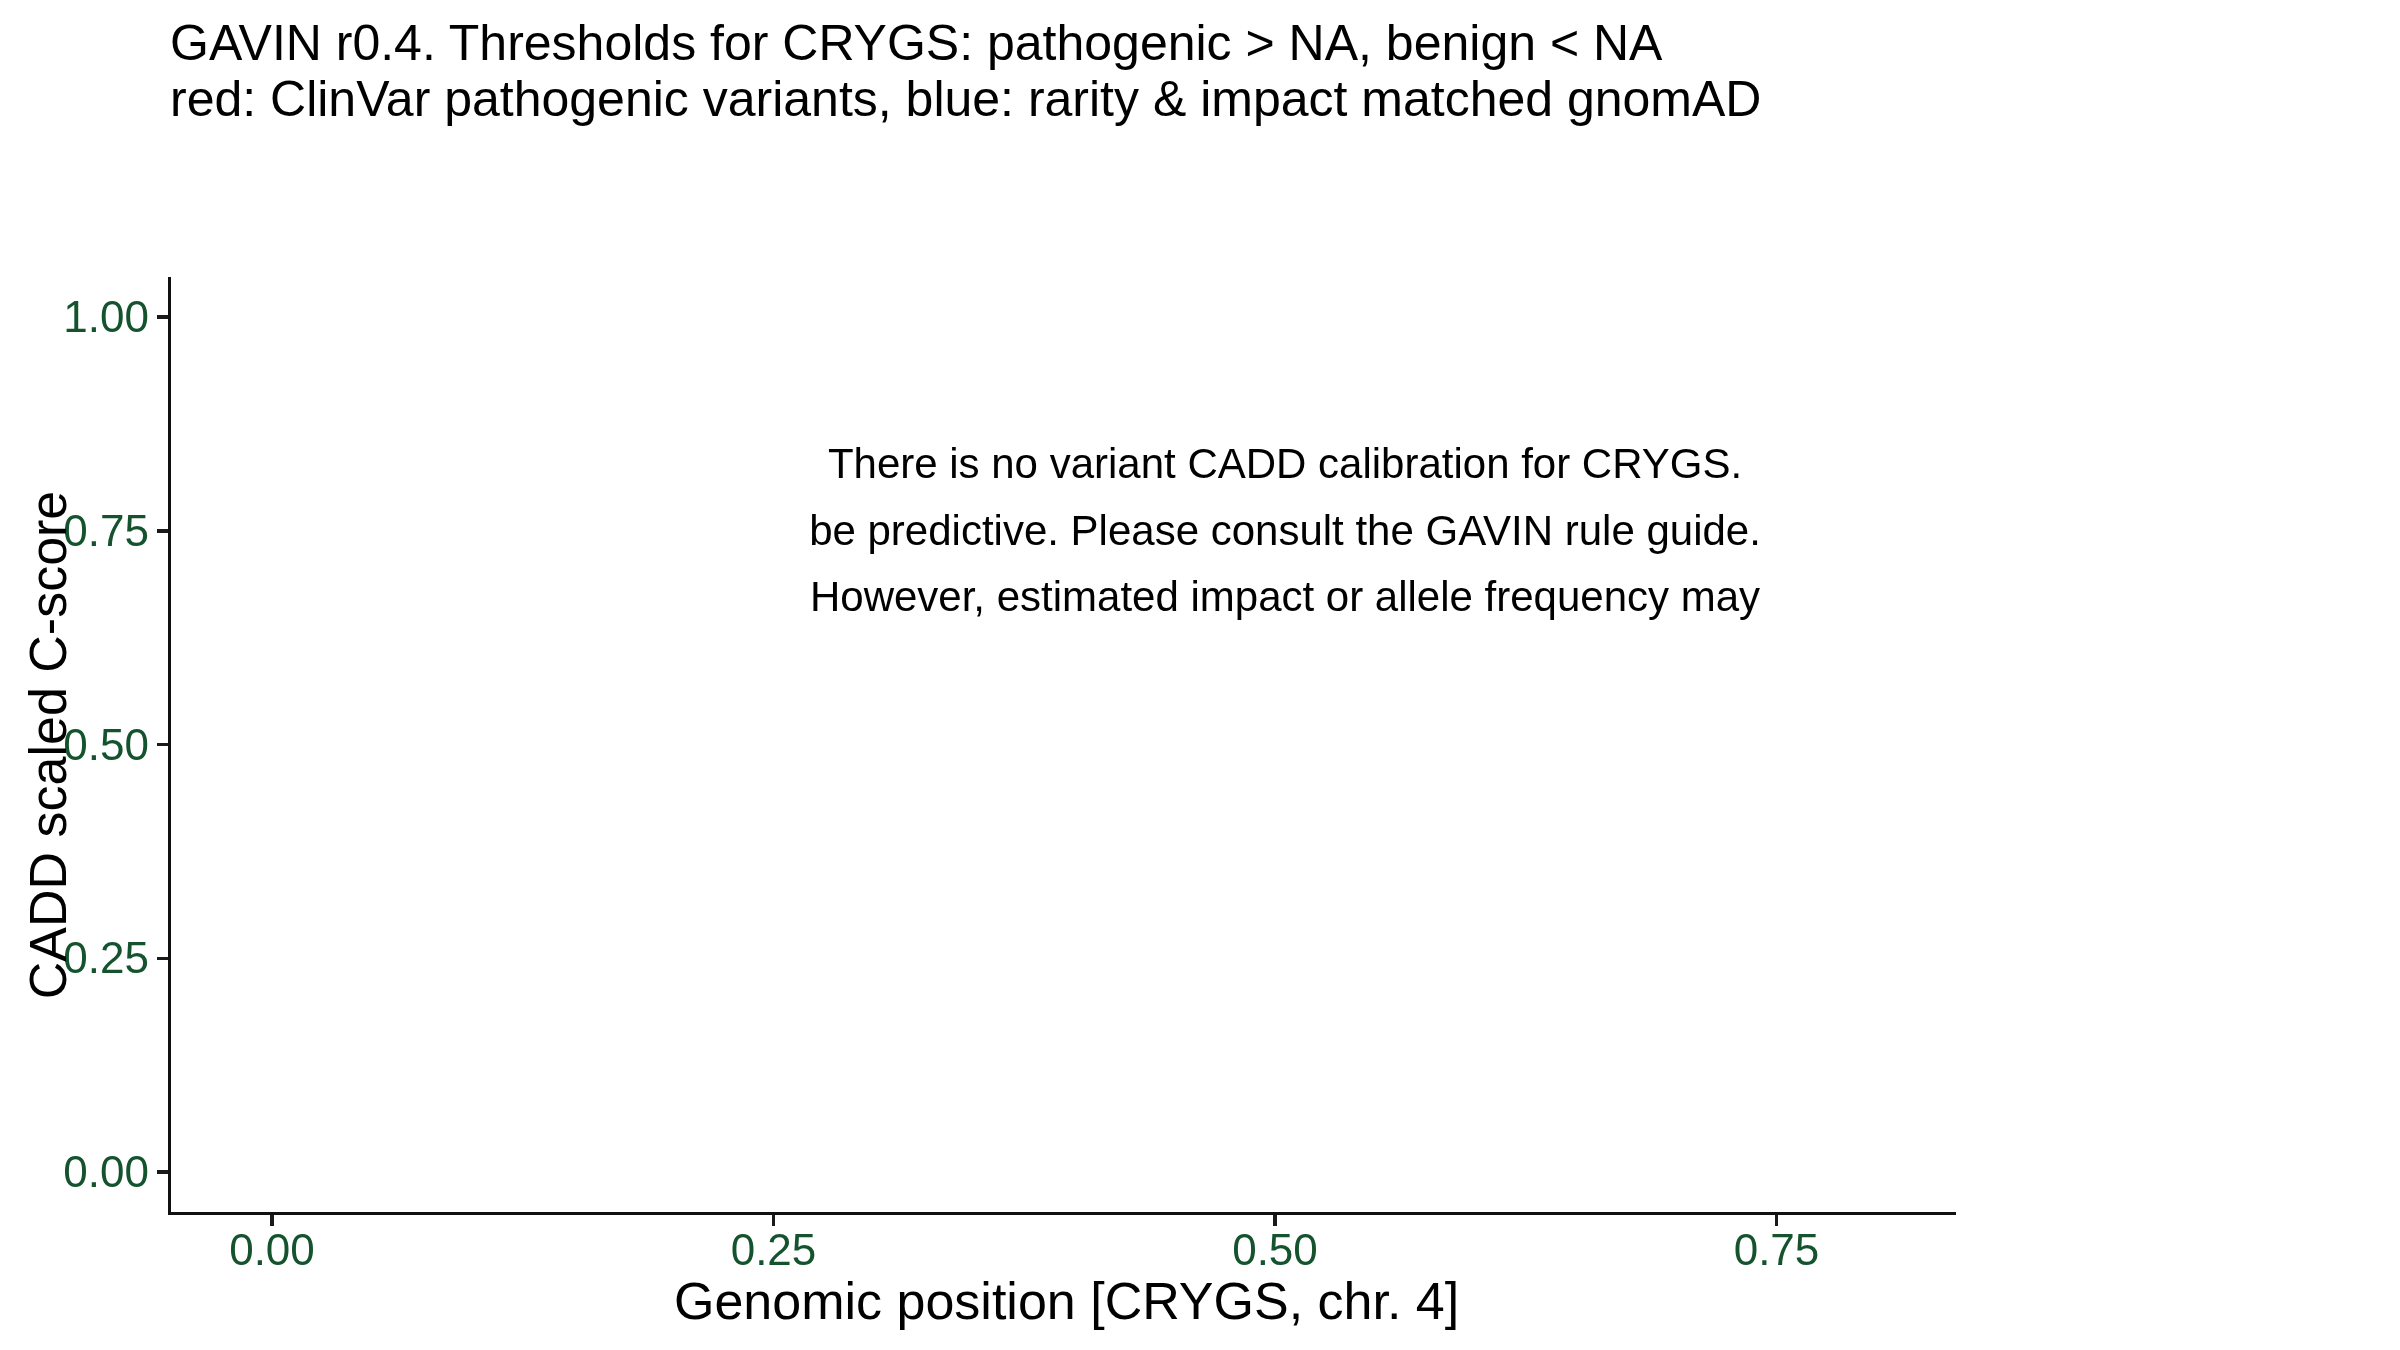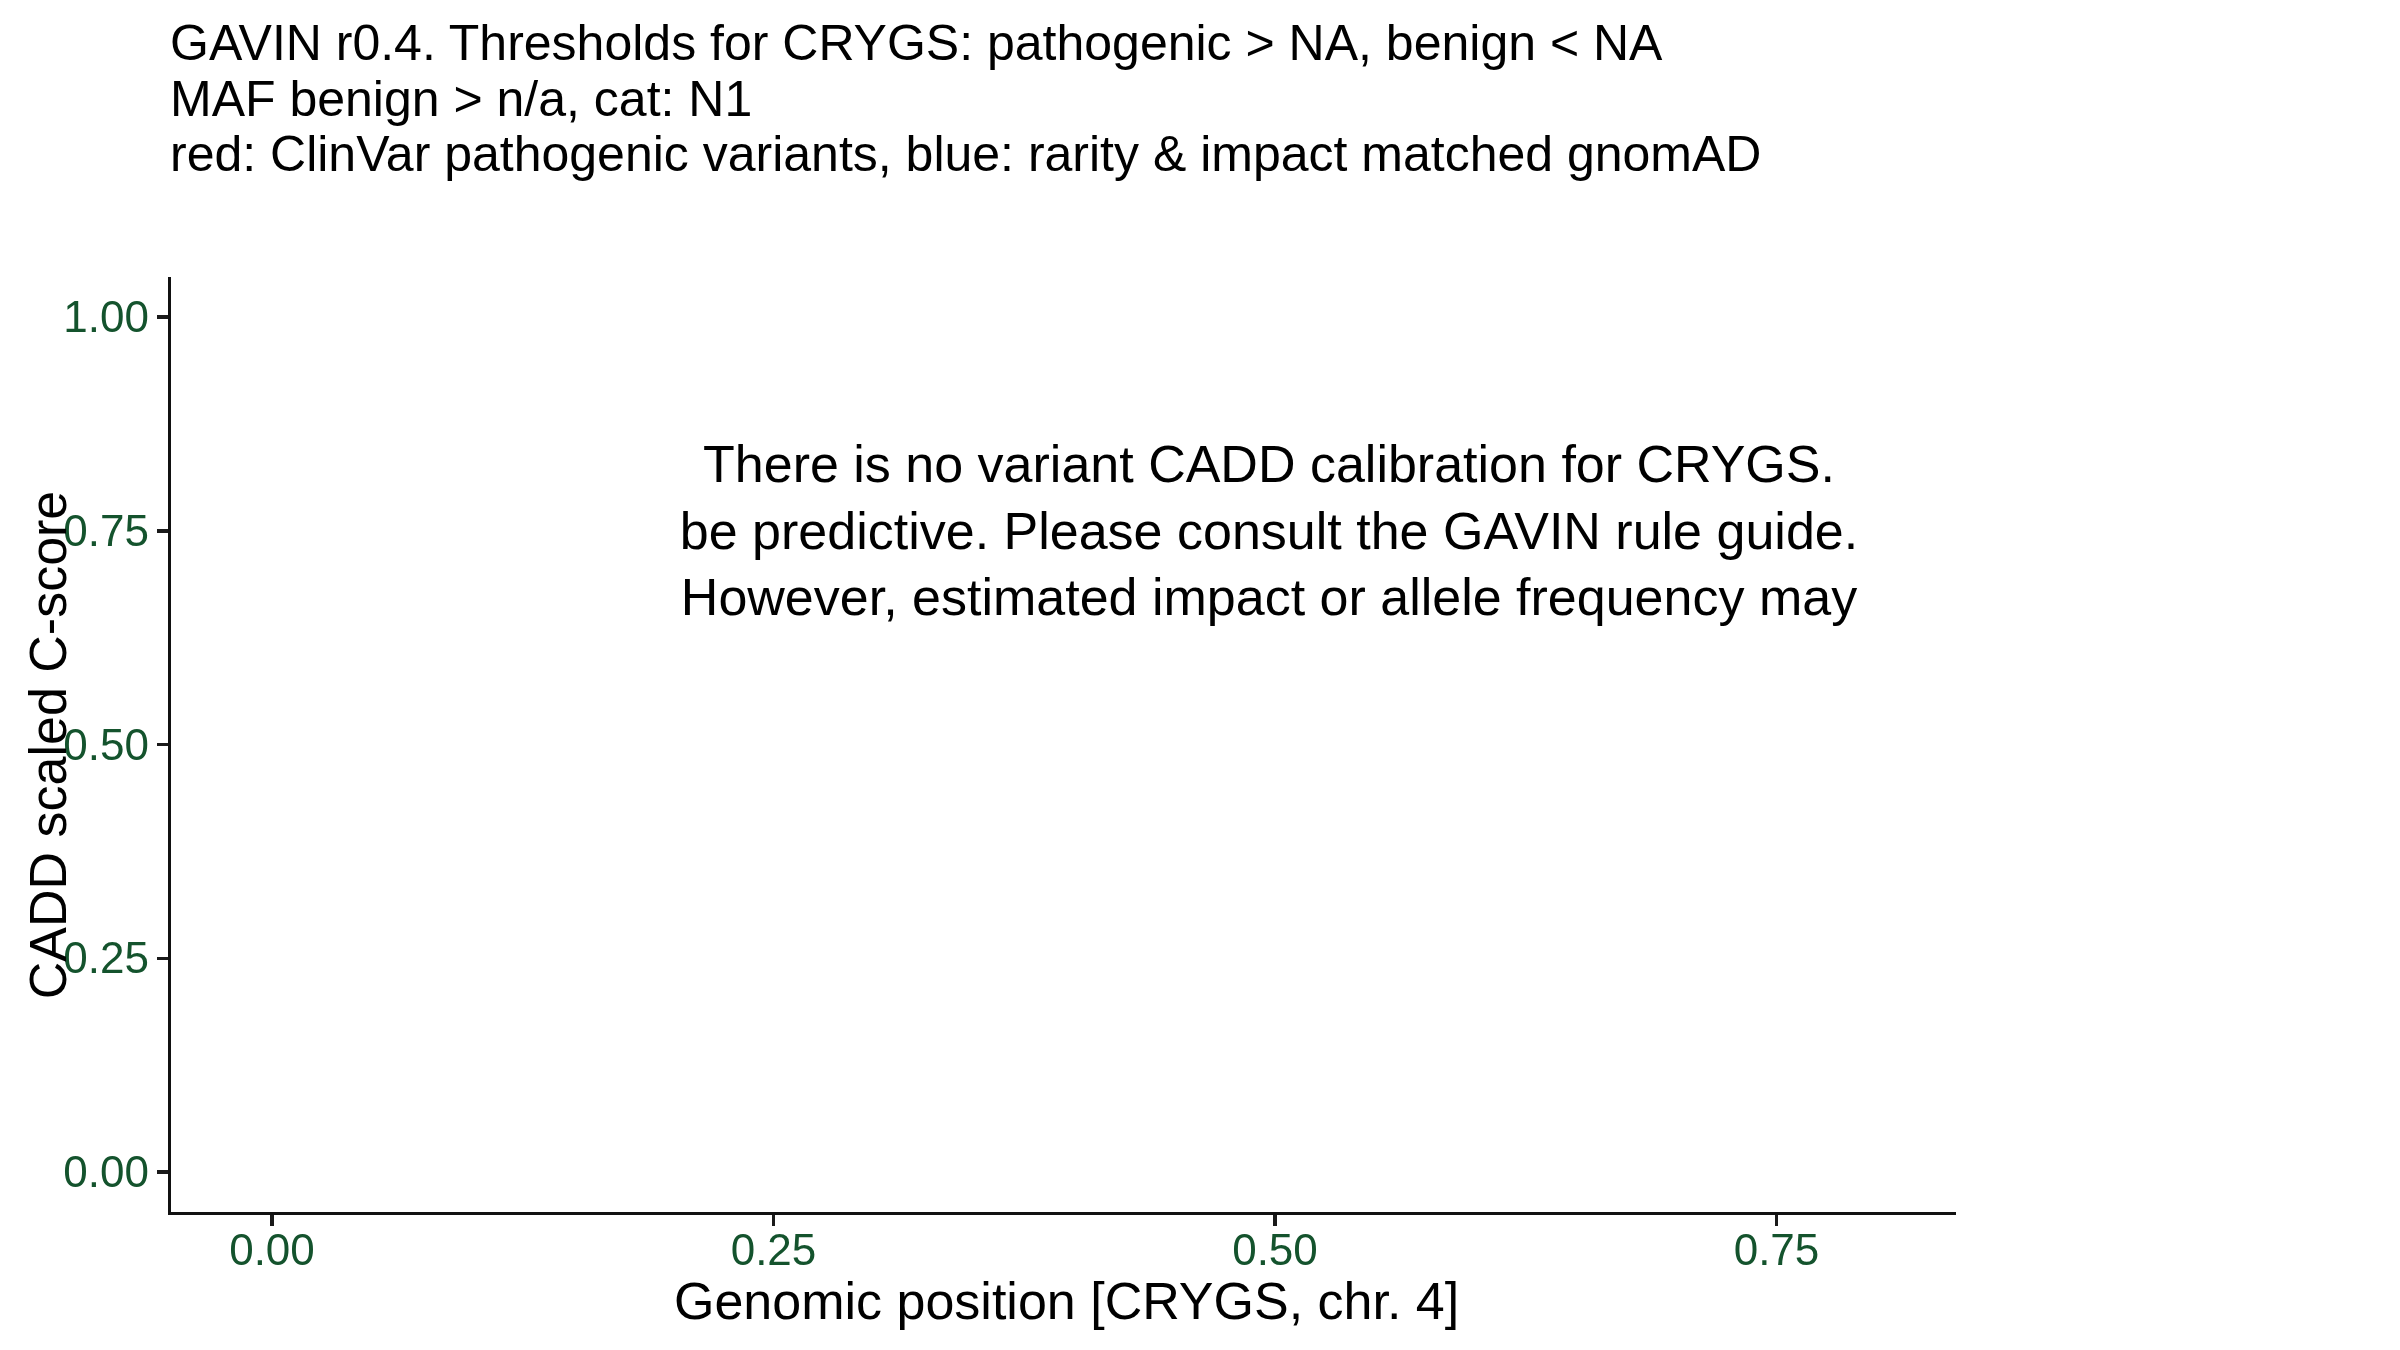--- a/index.html
+++ b/index.html
@@ -57,37 +57,36 @@
     position: absolute;
     left: 48px;
     top: 745px;
     transform: translate(-50%, -50%) rotate(-90deg);
     font-size: 52px;
     color: #000000;
     white-space: nowrap;
   }
   .annotation {
     position: absolute;
-    left: 469px;
+    left: 485px;
     width: 1600px;
     top: 431px;
     text-align: center;
-    font-size: 52px;
+    font-size: 42px;
     line-height: 66.5px;
     color: #000000;
   }
 </style>
 </head>
 <body>
 
 <div class="figure">
 
   <div class="plot-title">
     <div>GAVIN r0.4. Thresholds for CRYGS: pathogenic &gt; NA, benign &lt; NA</div>
-    <div>MAF benign &gt; n/a, cat: N1</div>
     <div>red: ClinVar pathogenic variants, blue: rarity &amp; impact matched gnomAD</div>
   </div>
 
   <div class="axis-line axis-line-y"></div>
   <div class="axis-line axis-line-x"></div>
 
   <div class="tick tick-y" style="top:315.25px"></div>
   <div class="tick tick-y" style="top:529px"></div>
   <div class="tick tick-y" style="top:742.75px"></div>
   <div class="tick tick-y" style="top:956.5px"></div>

